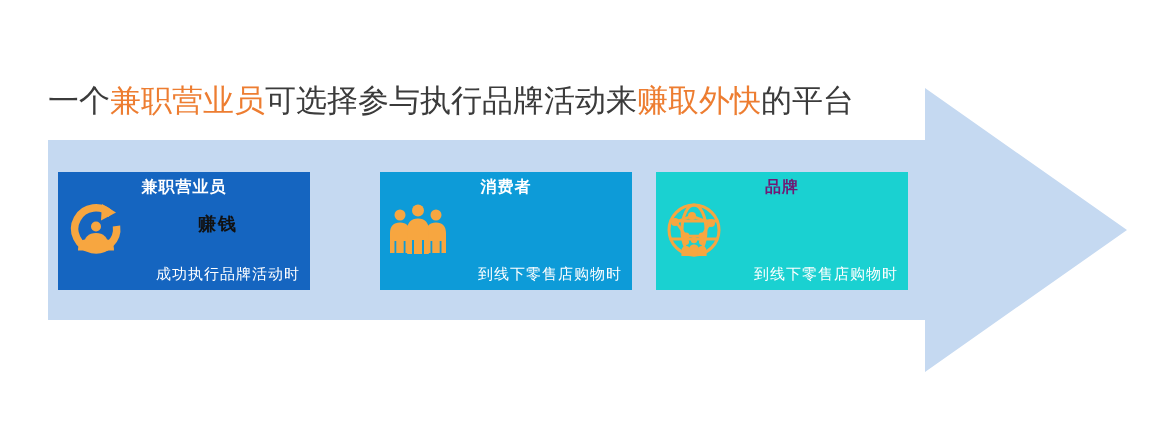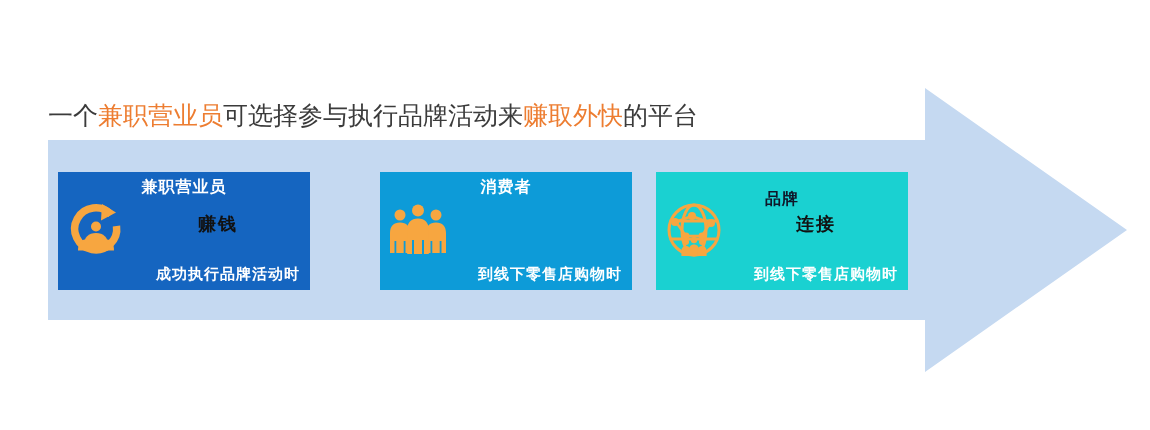--- a/index.html
+++ b/index.html
@@ -29,26 +29,25 @@
     width: 1150px;
     height: 430px;
   }
 
   
   #headline {
     position: absolute;
     left: 48px;
     top: 85px;
     white-space: nowrap;
-    font-size: 25px;
+    font-size: 31px;
     line-height: 30px;
     font-family: "DejaVu Serif", "Liberation Serif", serif;
     color: #3b3b3b;
     letter-spacing: 0px;
-    margin-top: 16px;
   }
   #headline span { display: inline; }
   .hl-accent { color: #ED7D31; }
 
   
   .card {
     position: absolute;
     top: 172px;
     width: 252px;
     height: 118px;
@@ -81,21 +80,21 @@
     font-weight: bold;
     font-family: "DejaVu Serif", "Liberation Serif", serif;
     letter-spacing: 2px;
   }
   .card-footer {
     position: absolute;
     bottom: 6px;
     right: 10px;
     color: #ffffff;
     font-size: 15px;
-    font-weight: bold;
+    font-weight: normal;
     font-family: "DejaVu Serif", "Liberation Serif", serif;
     letter-spacing: 1px;
   }
   .card-icon {
     position: absolute;
     left: 6px;
     top: 26px;
     width: 64px;
     height: 64px;
   }
@@ -134,21 +133,21 @@
       <path d="M14 24.5 c-6.5,0 -10,4 -10,10.5 l0,20 4.5,0 0,-12 1.8,0 0,12 7.4,0 0,-12 1.8,0 0,12 4.5,0 0,-20 c0,-6.5 -3.5,-10.5 -10,-10.5 z" fill="#F7A640"></path>
       <circle cx="50" cy="17" r="5.5" fill="#F7A640"></circle>
       <path d="M50 24.5 c-6.5,0 -10,4 -10,10.5 l0,20 4.5,0 0,-12 1.8,0 0,12 7.4,0 0,-12 1.8,0 0,12 4.5,0 0,-20 c0,-6.5 -3.5,-10.5 -10,-10.5 z" fill="#F7A640"></path>
       <circle cx="32" cy="12.5" r="6" fill="#F7A640"></circle>
       <path d="M32 20.5 c-7,0 -10.8,4.3 -10.8,11.3 l0,24.2 4.8,0 0,-14 2,0 0,14 8,0 0,-14 2,0 0,14 4.8,0 0,-24.2 c0,-7 -3.8,-11.3 -10.8,-11.3 z" fill="#F7A640"></path>
     </svg>
     <div class="card-footer" style="color: rgb(255, 255, 255);">到线下零售店购物时</div>
   </div>
 
   <div class="card" id="card-2" style="background: rgb(26, 209, 209);">
-    <div class="card-header" style="color: #0f172a; margin-top: 12px;">品牌</div>
+    <div class="card-header" style="color: #701a75;">品牌</div>
     <svg class="card-icon" viewBox="0 0 64 64" aria-hidden="true">
       <g fill="none" stroke="#F7A640" stroke-width="3">
         <circle cx="32" cy="32" r="25"></circle>
         <ellipse cx="32" cy="32" rx="12" ry="25"></ellipse>
         <path d="M9 23 h46"></path>
         <path d="M9 41 h46"></path>
       </g>
       <g stroke="#F7A640" stroke-width="2.6" fill="none">
         <path d="M14 24 L30 18 L48 25"></path>
         <path d="M14 24 L24 38"></path>
@@ -164,17 +163,16 @@
       </g>
       <g fill="#F7A640">
         <circle cx="24" cy="44" r="3"></circle>
         <path d="M24 48 c-3,0 -4.6,2 -4.6,5 l0,5 9.2,0 0,-5 c0,-3 -1.6,-5 -4.6,-5 z"></path>
         <circle cx="32" cy="42" r="3.2"></circle>
         <path d="M32 46.5 c-3.2,0 -5,2.1 -5,5.3 l0,6.2 10,0 0,-6.2 c0,-3.2 -1.8,-5.3 -5,-5.3 z"></path>
         <circle cx="40" cy="44" r="3"></circle>
         <path d="M40 48 c-3,0 -4.6,2 -4.6,5 l0,5 9.2,0 0,-5 c0,-3 -1.6,-5 -4.6,-5 z"></path>
       </g>
     </svg>
-    <div class="card-main" style="color: rgb(17, 17, 17);">连接</div>
     <div class="card-footer" style="color: rgb(255, 255, 255);">到线下零售店购物时</div>
   </div>
 
 </div>
 
 </body></html>

